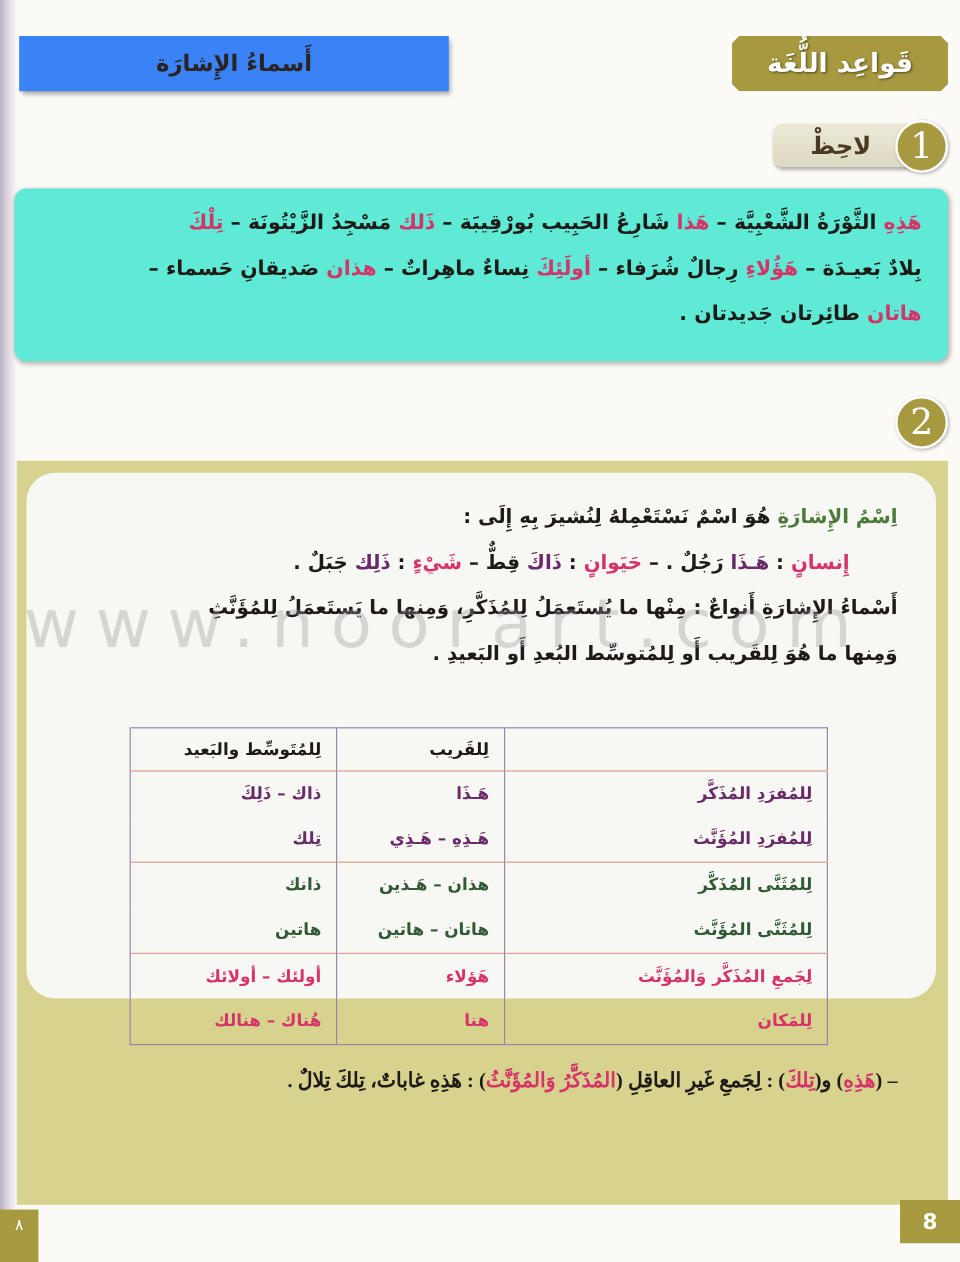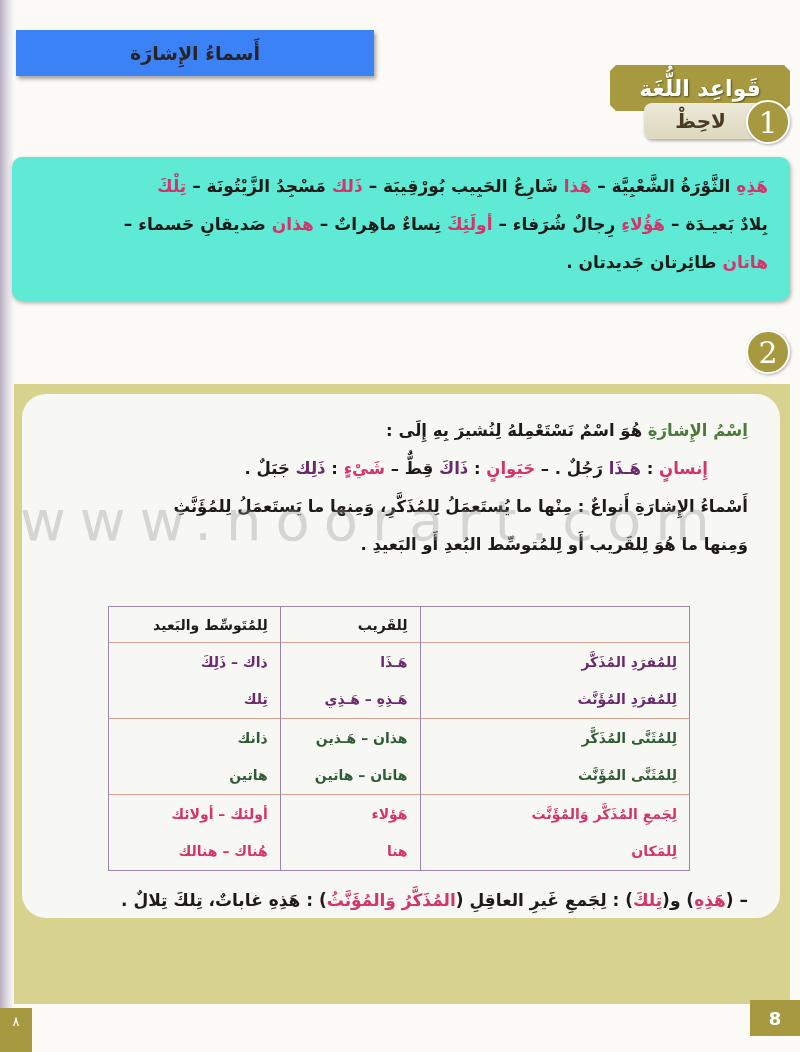--- a/index.html
+++ b/index.html
@@ -17,21 +17,20 @@
     }
     
     .header-tag {
       position: absolute; top: 30px; right: 10px; width: 180px; height: 46px;
       background: #a7993f;
       box-shadow: 2px 3px 4px rgba(0,0,0,0.35);
       display: flex; align-items: center; justify-content: center;
       color: #fff; font-weight: bold; font-size: 22px;
       text-shadow: 1px 1px 2px rgba(0,0,0,0.5);
       clip-path: polygon(6px 0, calc(100% - 6px) 0, 100% 6px, 100% calc(100% - 6px), calc(100% - 6px) 100%, 6px 100%, 0 calc(100% - 6px), 0 6px);
-      margin-top: 35px;
     }
     .header-title {
       position: absolute; top: 30px; left: 16px; width: 358px; height: 46px;
       right: auto;
       width: calc(800px - 16px - 430px);
       background: #3b82f6;
       box-shadow: 2px 3px 4px rgba(0,0,0,0.35);
       display: flex; align-items: center; justify-content: center;
       font-weight: bold; font-size: 19px; color: #2a2420;
     }
@@ -73,21 +72,21 @@
     .green { color: #4d7a3a; }
     .purple { color: #6a2a6a; }
     .darkgreen { color: #2f5a34; }
     
     .box2-frame {
       position: absolute; top: 384px; left: 14px; width: 776px; height: 620px;
       background: #d7d38e;
       border-radius: 0;
     }
     .box2 {
-      position: absolute; top: 394px; left: 22px; width: 758px; height: 524px;
+      position: absolute; top: 394px; left: 22px; width: 758px; height: 438px;
       background: #f7f7f3;
       border-radius: 24px;
       padding: 18px 32px 0 20px;
       font-size: 16.5px; font-weight: bold; text-align: right;
     }
     .line { height: 38px; line-height: 38px; white-space: nowrap; }
     .indent { padding-right: 40px; }
     
     .table {
       position: absolute; top: 212px; left: 86px; width: 582px;
@@ -101,21 +100,21 @@
       height: 38px;
       vertical-align: middle;
     }
     .table tr.sep td { border-top: 1.5px solid #d7a090; }
     .table td.c1 { width: 270px; }
     .table td.c2 { width: 140px; }
     .table td.c3 { width: 172px; margin-left: 16px; }
     .table .head td { height: 36px; }
     .note {
       position: absolute; top: 496px; right: 32px;
-      font-size: 17px; font-weight: bold; white-space: nowrap;
+      font-size: 17px; font-weight: bold; white-space: nowrap; font-family: Liberation Serif, serif;
     }
     
     .pn-left {
       position: absolute; left: 0; top: 1008px; width: 32px; height: 44px;
       background: #a7993f; color: #fff; font-size: 13px;
       display: flex; align-items: flex-start; justify-content: center; padding-top: 6px;
     }
     .pn-right {
       position: absolute; right: 0; top: 1000px; width: 50px; height: 36px;
       background: #a7993f; color: #fff; font-size: 18px; font-weight: bold;

